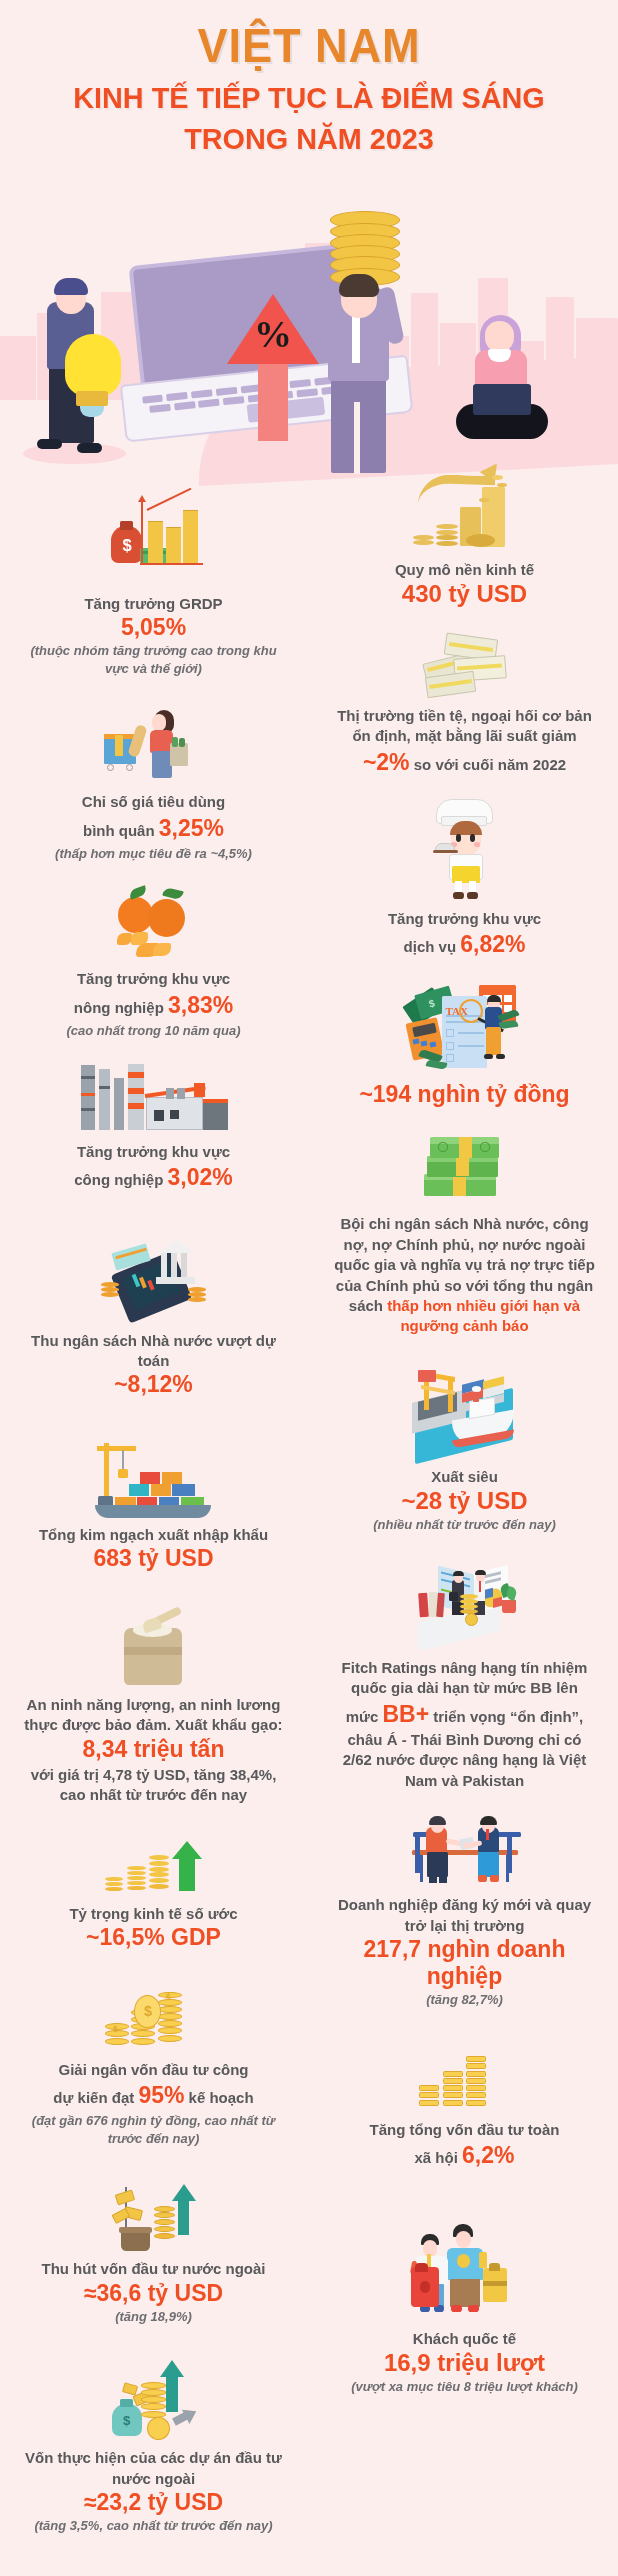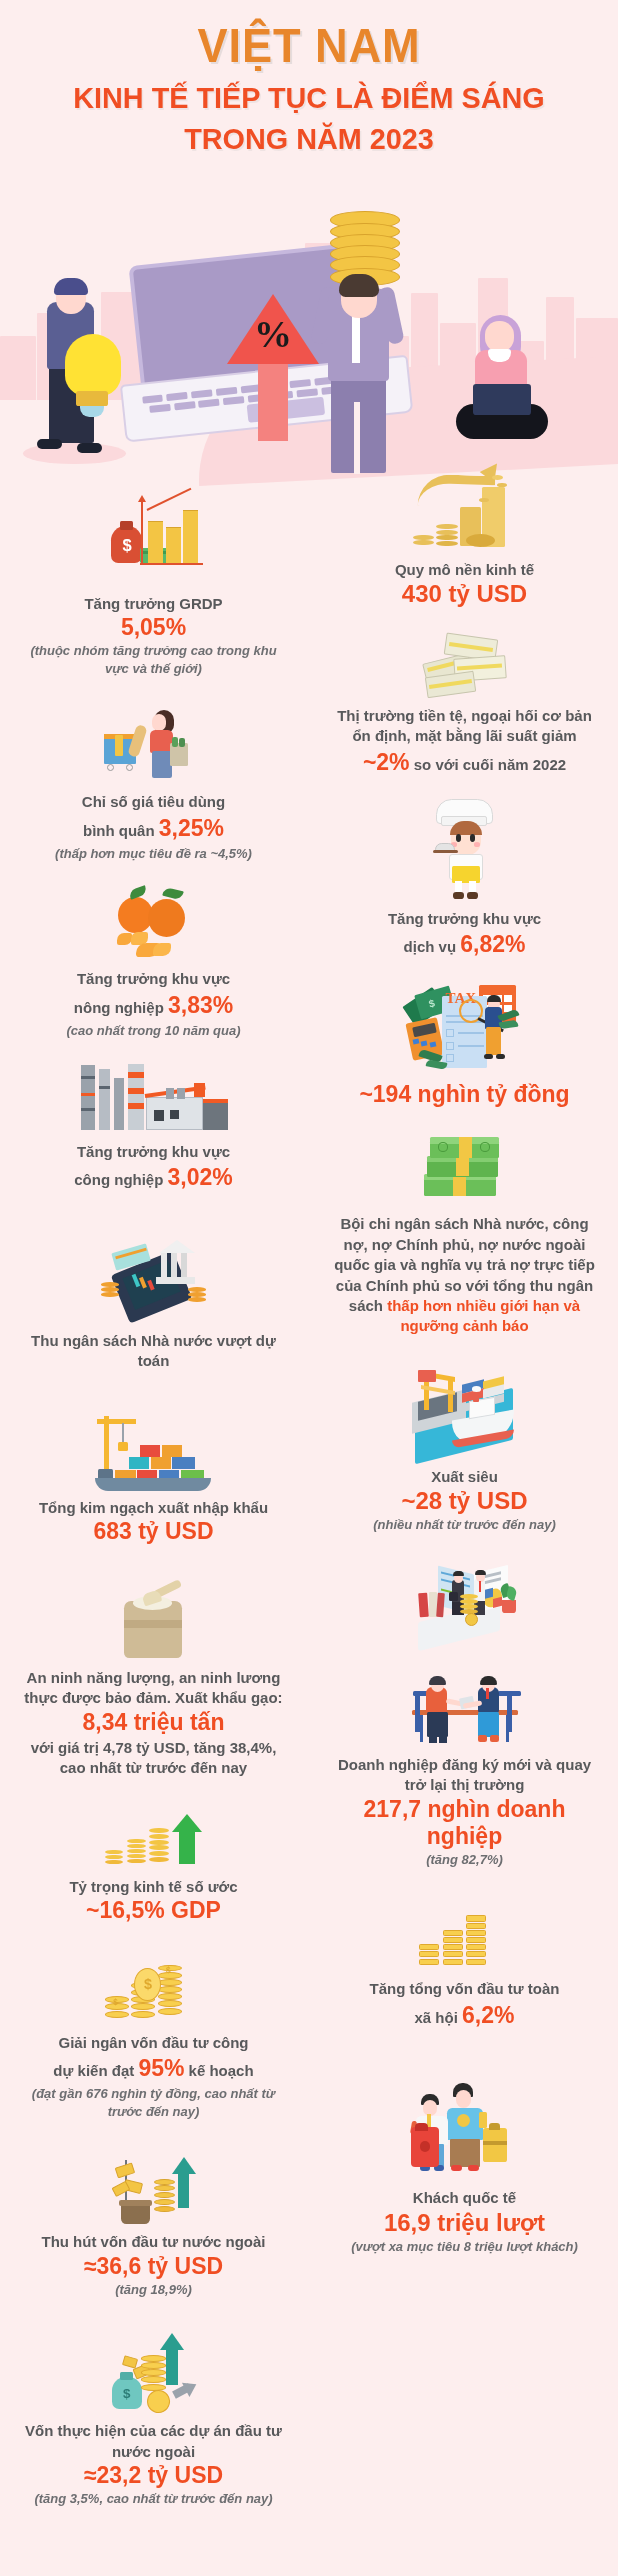--- a/index.html
+++ b/index.html
@@ -406,20 +406,21 @@
         <div style="position:absolute;left:84px;top:23px;width:6.2px;height:26px;background:#d8d8d8;"></div>
         <div style="position:absolute;left:59px;top:47px;width:39px;height:6.2px;background:#e8e8e8;"></div>
         <div style="position:absolute;left:4.1px;top:52px;width:17.5px;height:4.6px;background:#f0a030;border-radius:50%;"></div>
         <div style="position:absolute;left:4.1px;top:57px;width:17.5px;height:4.6px;background:#f0a030;border-radius:50%;"></div>
         <div style="position:absolute;left:4.1px;top:62px;width:17.5px;height:4.6px;background:#f0a030;border-radius:50%;"></div>
         <div style="position:absolute;left:91px;top:57px;width:17.5px;height:4.6px;background:#f0a030;border-radius:50%;"></div>
         <div style="position:absolute;left:91px;top:62px;width:17.5px;height:4.6px;background:#f0a030;border-radius:50%;"></div>
         <div style="position:absolute;left:91px;top:67px;width:17.5px;height:4.6px;background:#f0a030;border-radius:50%;"></div>
       </div>
       <div class="stat-text">Thu ngân sách Nhà nước vượt dự toán</div>
+      <div class="big">~8,12%</div>
     </div>
 
     <div class="stat" style="margin-top:42px;">
       <div class="ico" style="width:118px;height:77px;">
         <div style="position:absolute;left:9.3px;top:3.1px;width:5.2px;height:60px;background:#f5b731;"></div>
         <div style="position:absolute;left:2.1px;top:5.2px;width:39px;height:5.2px;background:#f5b731;"></div>
         <div style="position:absolute;left:27px;top:9.3px;width:2.1px;height:20.6px;background:#9aa2ab;"></div>
         <div style="position:absolute;left:23px;top:29px;width:10.3px;height:8.2px;background:#f5b731;border-radius:1.5px;"></div>
         <div style="position:absolute;left:45px;top:32px;width:20.6px;height:11.3px;background:#e84c3d;"></div>
         <div style="position:absolute;left:67px;top:32px;width:20.6px;height:11.3px;background:#f0a030;"></div>
@@ -623,21 +624,21 @@
         <div style="position:absolute;left:15.5px;top:58px;width:6.2px;height:5.2px;background:#3d7fd6;transform:rotate(-12deg);"></div>
         <div style="position:absolute;left:24px;top:59px;width:6.2px;height:5.2px;background:#3d7fd6;transform:rotate(-12deg);"></div>
         <div style="position:absolute;left:73px;top:2.1px;width:37px;height:39px;background:#f2682e;border-radius:1.5px;"></div>
         <div style="position:absolute;left:77px;top:11.3px;width:8.2px;height:7.2px;background:#fff;"></div>
         <div style="position:absolute;left:88px;top:11.3px;width:8.2px;height:7.2px;background:#fff;"></div>
         <div style="position:absolute;left:98px;top:11.3px;width:8.2px;height:7.2px;background:#fff;"></div>
         <div style="position:absolute;left:77px;top:21.6px;width:8.2px;height:7.2px;background:#fff;"></div>
         <div style="position:absolute;left:88px;top:21.6px;width:8.2px;height:7.2px;background:#fff;"></div>
         <div style="position:absolute;left:98px;top:21.6px;width:8.2px;height:7.2px;background:#fff;"></div>
         <div style="position:absolute;left:36px;top:12.4px;width:45px;height:72px;background:#c9dff4;border-radius:1.5px;"></div>
-        <div style="position:absolute;left:40px;top:7px;font-size:15px;font-weight:bold;color:#f2682e;font-family:'Liberation Serif',serif;">TAX</div>
+        <div style="position:absolute;left:40px;top:22px;font-size:11px;font-weight:bold;color:#f2682e;font-family:'Liberation Serif',serif;">TAX</div>
         <div style="position:absolute;left:40px;top:32px;width:37px;height:2.1px;background:#9fc4e6;"></div>
         <div style="position:absolute;left:40px;top:38px;width:37px;height:2.1px;background:#9fc4e6;"></div>
         <div style="position:absolute;left:40px;top:46px;width:8.2px;height:8.2px;border:1px solid #9fc4e6;"></div>
         <div style="position:absolute;left:52px;top:49px;width:26px;height:2.1px;background:#9fc4e6;"></div>
         <div style="position:absolute;left:40px;top:59px;width:8.2px;height:8.2px;border:1px solid #9fc4e6;"></div>
         <div style="position:absolute;left:52px;top:62px;width:26px;height:2.1px;background:#9fc4e6;"></div>
         <div style="position:absolute;left:40px;top:71px;width:8.2px;height:8.2px;border:1px solid #9fc4e6;"></div>
         <div style="position:absolute;left:53px;top:15.5px;width:24px;height:24px;border:2.6px solid #f0a030;border-radius:50%;"></div>
         <div style="position:absolute;left:72px;top:34px;width:28px;height:3.1px;background:#2b2b2b;transform:rotate(26deg);transform-origin:left center;"></div>
         <div style="position:absolute;left:80px;top:21.6px;width:15.5px;height:17.5px;background:#2b2b2b;border-radius:7.2px 7.2px 2.1px 2.1px;"></div>
@@ -728,20 +729,23 @@
         <div style="position:absolute;left:54px;top:41px;width:18.5px;height:5.2px;background:#f2c744;border-radius:50%;"></div>
         <div style="position:absolute;left:54px;top:46px;width:18.5px;height:5.2px;background:#e8b83a;border-radius:50%;"></div>
         <div style="position:absolute;left:59px;top:50px;width:13.4px;height:13.4px;background:#f2c744;border:1px solid #d8a32c;border-radius:50%;"></div>
         <div style="position:absolute;left:13.4px;top:30px;width:9.3px;height:24px;background:#d64545;border-radius:1px;transform:rotate(-4deg);"></div>
         <div style="position:absolute;left:23px;top:29px;width:8.2px;height:25px;background:#e8e0d0;border-radius:1px;"></div>
         <div style="position:absolute;left:31px;top:30px;width:7.2px;height:24px;background:#c94a4a;border-radius:1px;transform:rotate(4deg);"></div>
         <div style="position:absolute;left:96px;top:37px;width:14.4px;height:13.4px;background:#e8604f;border-radius:0 0 3.1px 3.1px;"></div>
         <div style="position:absolute;left:95px;top:21.6px;width:9.3px;height:13.4px;background:#3f9a52;border-radius:6.2px 1px 6.2px 1px;transform:rotate(-18deg);"></div>
         <div style="position:absolute;left:101px;top:24px;width:9.3px;height:13.4px;background:#4faf62;border-radius:1px 6.2px 1px 6.2px;transform:rotate(16deg);"></div>
       </div>
+      <div class="stat-text">
+        <span>Fitch Ratings nâng hạng tín nhiệm quốc gia dài hạn từ mức BB lên mức </span><span class="big">BB+</span><span> triển vọng “ổn định”, châu Á - Thái Bình Dương chỉ có 2/62 nước được nâng hạng là Việt Nam và Pakistan</span>
+      </div>
     </div>
 
     <div class="stat" style="margin-top:25px;">
       <div class="ico" style="width:118px;height:72px;">
         <div style="position:absolute;left:6.2px;top:34px;width:106px;height:5.2px;background:#d96a3c;border-radius:1.5px;"></div>
         <div style="position:absolute;left:14.4px;top:39px;width:3.6px;height:27px;background:#3a5fa8;"></div>
         <div style="position:absolute;left:100px;top:39px;width:3.6px;height:27px;background:#3a5fa8;"></div>
         <div style="position:absolute;left:9.3px;top:17.5px;width:5.2px;height:39px;background:#3a5fa8;"></div>
         <div style="position:absolute;left:7.2px;top:15.5px;width:23px;height:5.2px;background:#3a5fa8;border-radius:1.5px;"></div>
         <div style="position:absolute;left:101px;top:17.5px;width:5.2px;height:39px;background:#3a5fa8;"></div>

